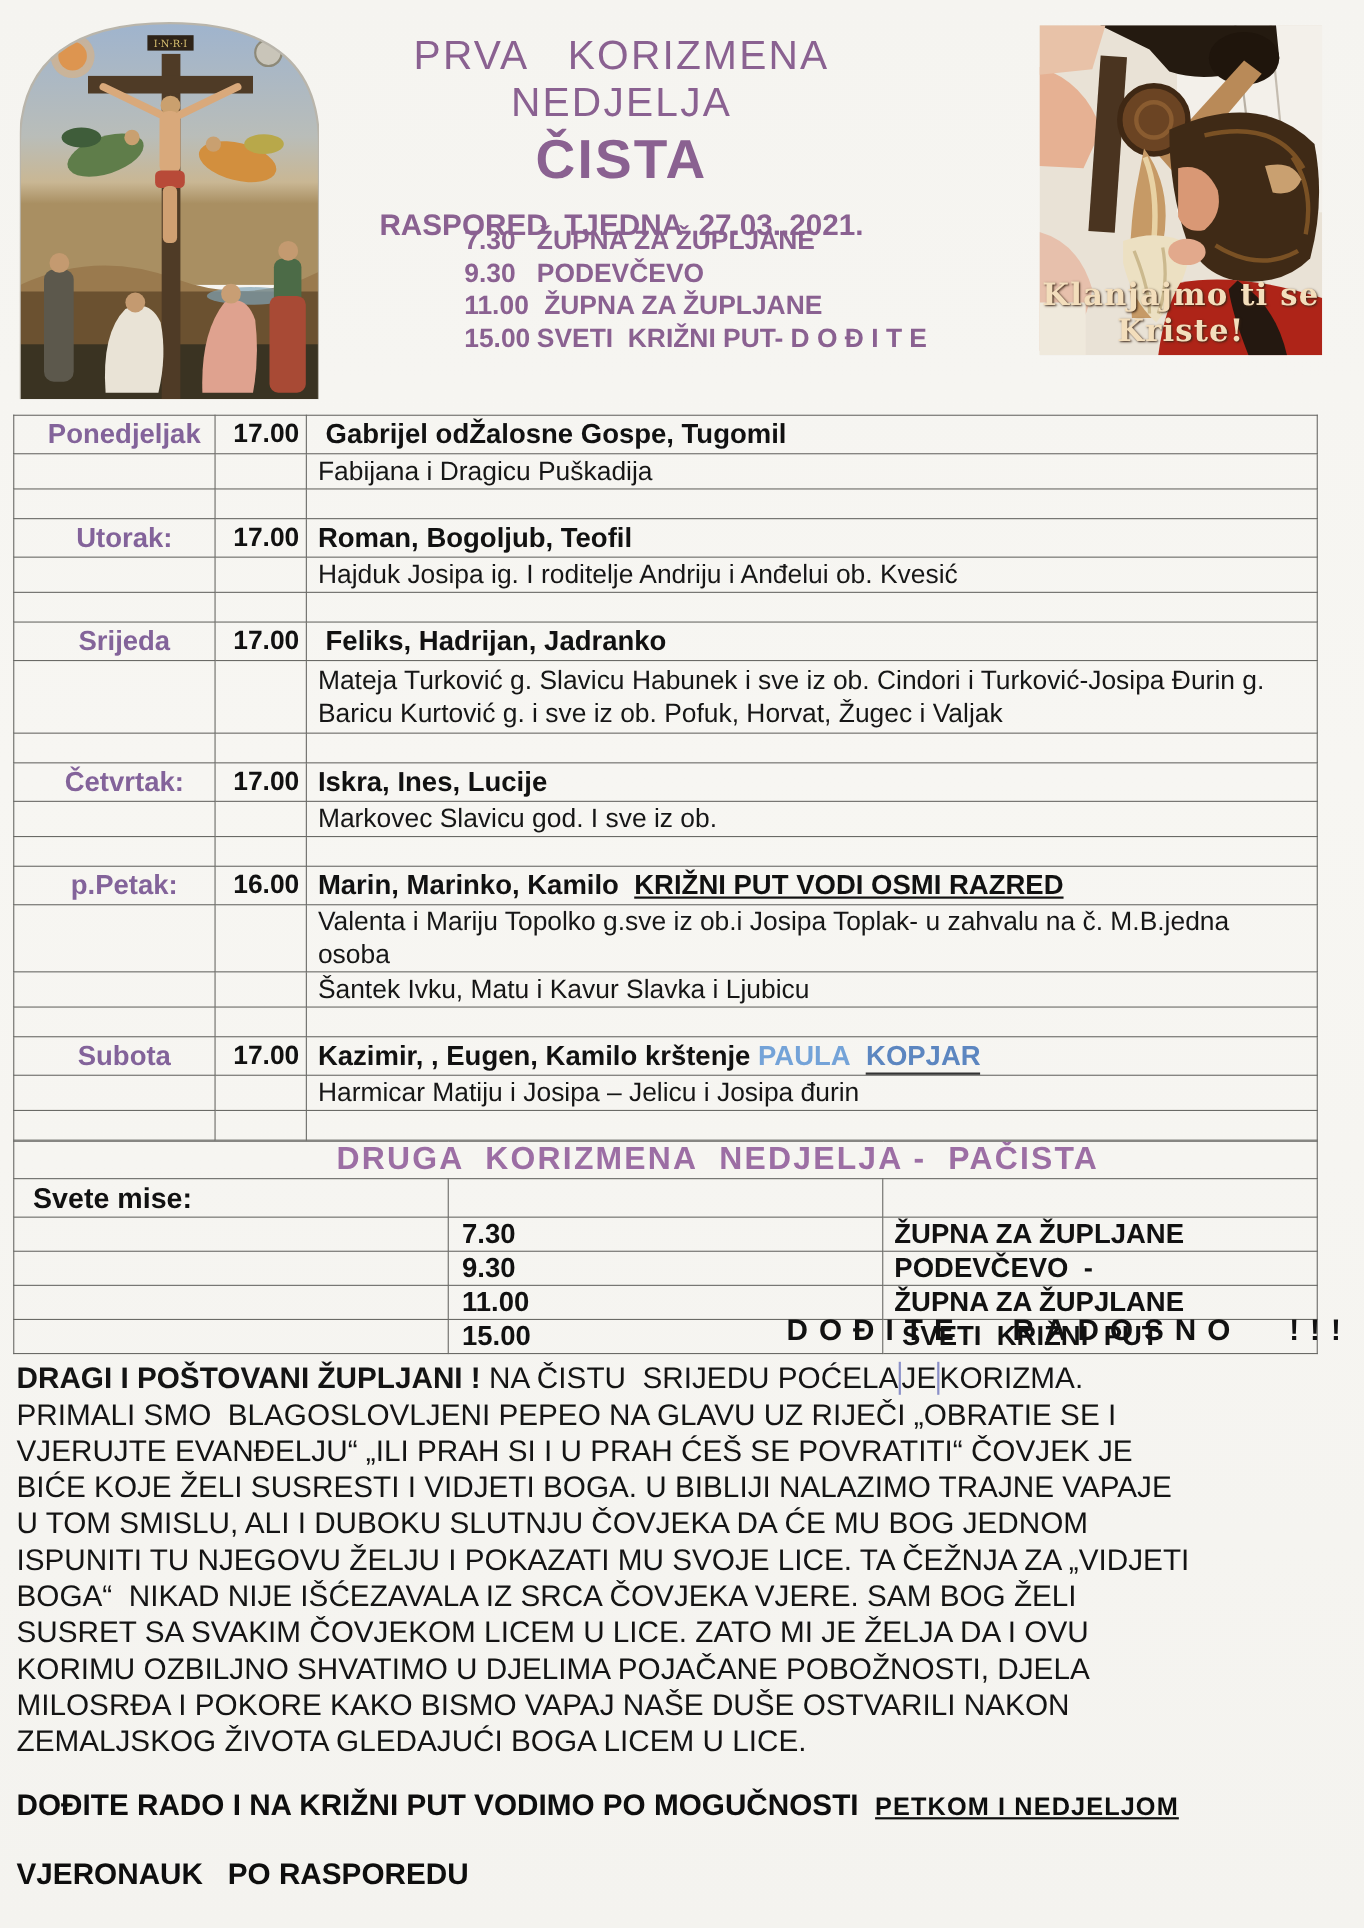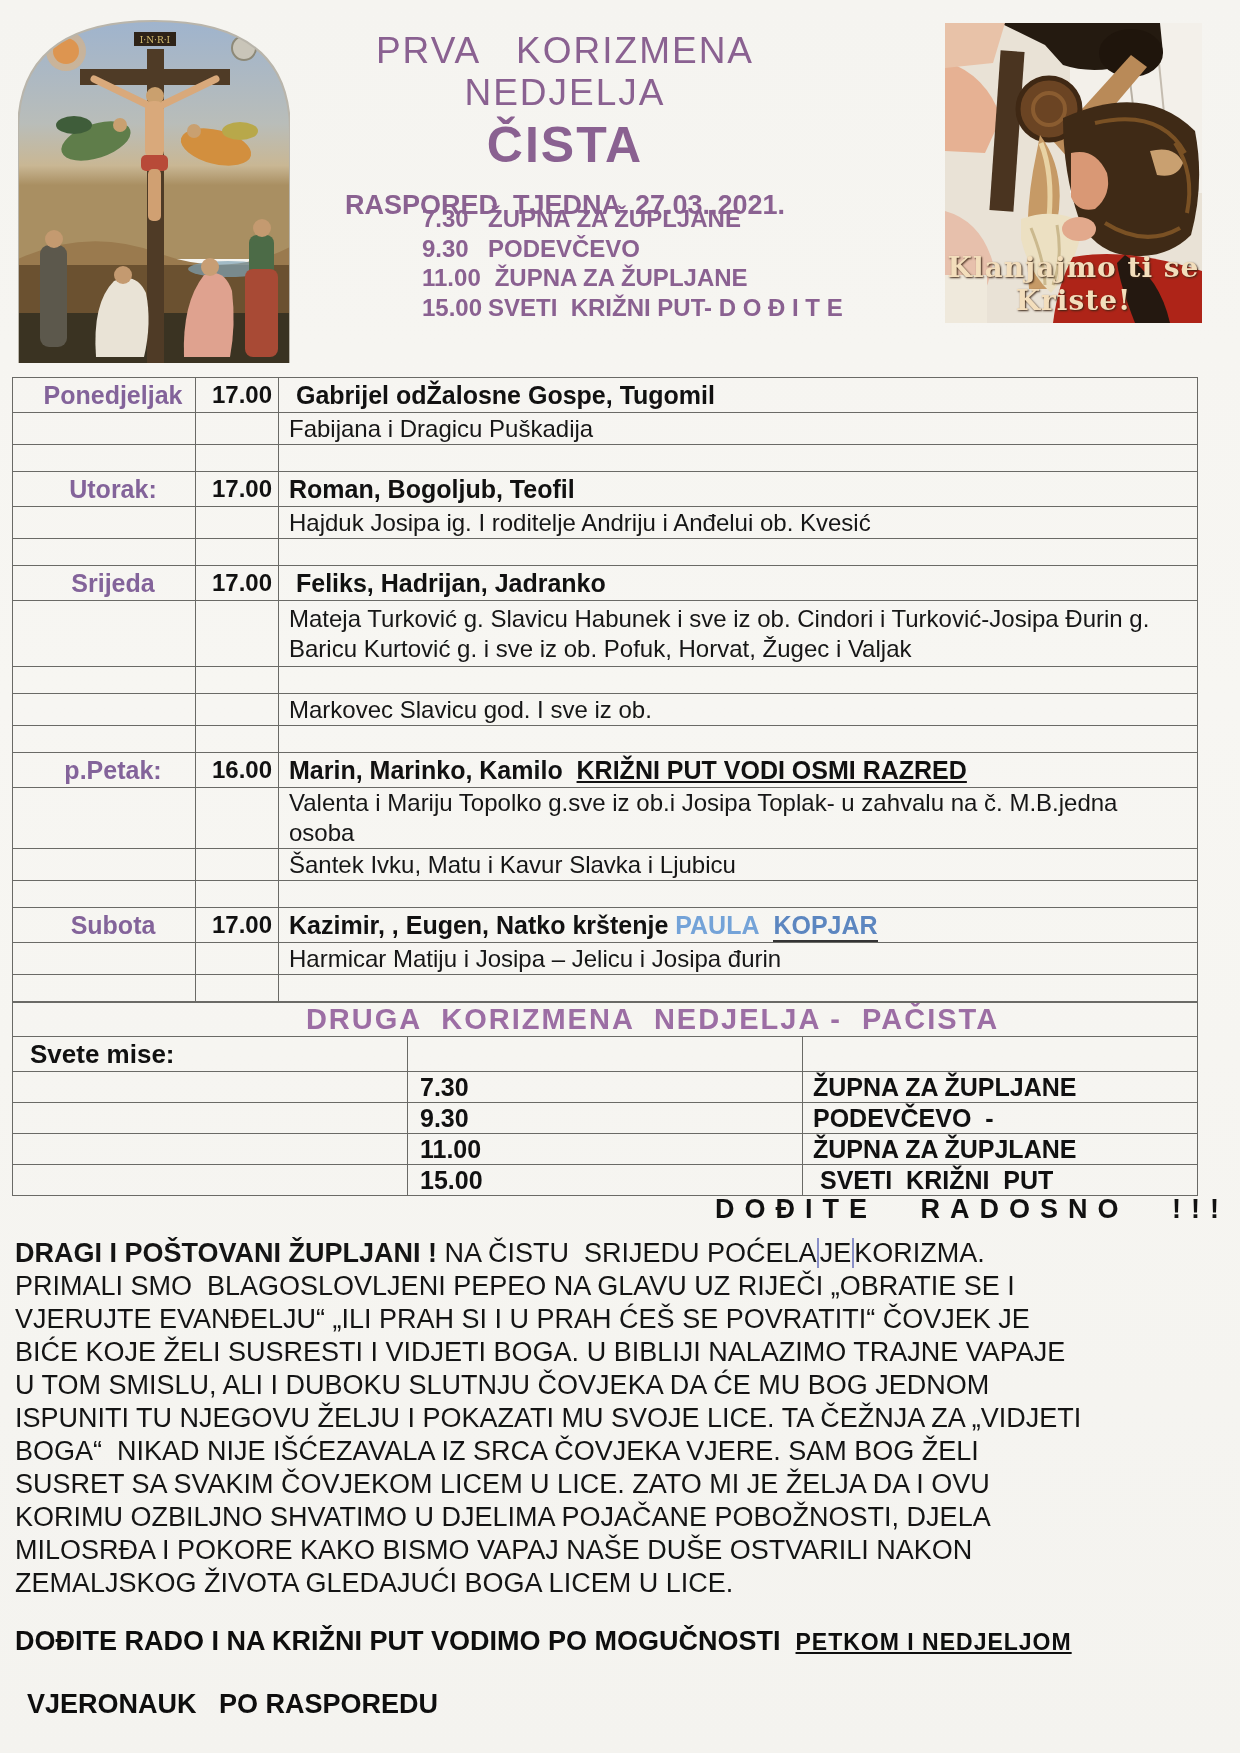--- a/index.html
+++ b/index.html
@@ -46,21 +46,21 @@
   .mise .time,.mise .ttl{font-size:25px;}
   tr.m{height:31px;}
   
   .body-block{position:absolute;left:15px;top:1194px;width:1214px;}
   .dodite{font-size:27px;font-weight:bold;text-align:right;letter-spacing:10px;word-spacing:26px;margin-bottom:12px;color:#111;}
   .pline{font-size:27px;line-height:33px;color:#141414;white-space:pre-wrap;}
   .pline b{font-weight:bold;}
   .penmark{border-left:2px solid #8a90c8;border-right:2px solid #8a90c8;padding:0 1px;}
   .foot1{margin-top:26px;font-size:27px;font-weight:bold;color:#0e0e0e;white-space:pre-wrap;}
   .foot1 .fu{font-size:23px;text-decoration:underline;letter-spacing:1px;}
-  .foot2{margin-top:32px;font-size:27px;font-weight:bold;color:#0e0e0e;white-space:pre-wrap;margin-left:12px;}
+  .foot2{margin-top:32px;font-size:27px;font-weight:bold;color:#0e0e0e;white-space:pre-wrap;}
 </style>
 </head>
 <body>
 
 <div class="page">
 
   <div class="painting">
     <svg width="272" height="350" viewBox="0 0 272 350">
       <defs>
         <linearGradient id="sky" x1="0" y1="0" x2="0" y2="1">
@@ -206,20 +206,25 @@
             <td class="c-time"></td>
         <td><span class="detail">Mateja Turković g. Slavicu Habunek i sve iz ob. Cindori i Turković-Josipa Đurin g.
 Baricu Kurtović g. i sve iz ob. Pofuk, Horvat, Žugec i Valjak</span></td>
       </tr>
       <tr class="e">
             <td class="c-day"></td>
             <td class="c-time"></td>
             <td></td>
           </tr>
 
+      <tr class="t">
+        <td class="c-day"><span class="day">Četvrtak:</span></td>
+        <td class="c-time"><span class="time">17.00</span></td>
+        <td><span class="ttl">Iskra, Ines, Lucije</span></td>
+      </tr>
       <tr class="d">
         <td class="c-day"></td>
             <td class="c-time"></td>
         <td><span class="detail">Markovec Slavicu god. I sve iz ob.</span></td>
       </tr>
       <tr class="e">
             <td class="c-day"></td>
             <td class="c-time"></td>
             <td></td>
           </tr>
@@ -241,21 +246,21 @@
       </tr>
       <tr class="e">
             <td class="c-day"></td>
             <td class="c-time"></td>
             <td></td>
           </tr>
 
       <tr class="t">
         <td class="c-day"><span class="day">Subota</span></td>
         <td class="c-time"><span class="time">17.00</span></td>
-        <td><span class="ttl">Kazimir, , Eugen, Natko krštenje </span><span class="paula ttl">PAULA</span><span class="ttl">&nbsp;&nbsp;</span><span class="kopjar ttl">KOPJAR</span></td>
+        <td><span class="ttl">Kazimir, , Eugen, Kamilo krštenje </span><span class="paula ttl">PAULA</span><span class="ttl">&nbsp;&nbsp;</span><span class="kopjar ttl">KOPJAR</span></td>
       </tr>
       <tr class="d">
         <td class="c-day"></td>
             <td class="c-time"></td>
         <td><span class="detail"> Harmicar Matiju i Josipa – Jelicu i Josipa đurin</span></td>
       </tr>
       <tr class="e">
             <td class="c-day"></td>
             <td class="c-time"></td>
             <td></td>

